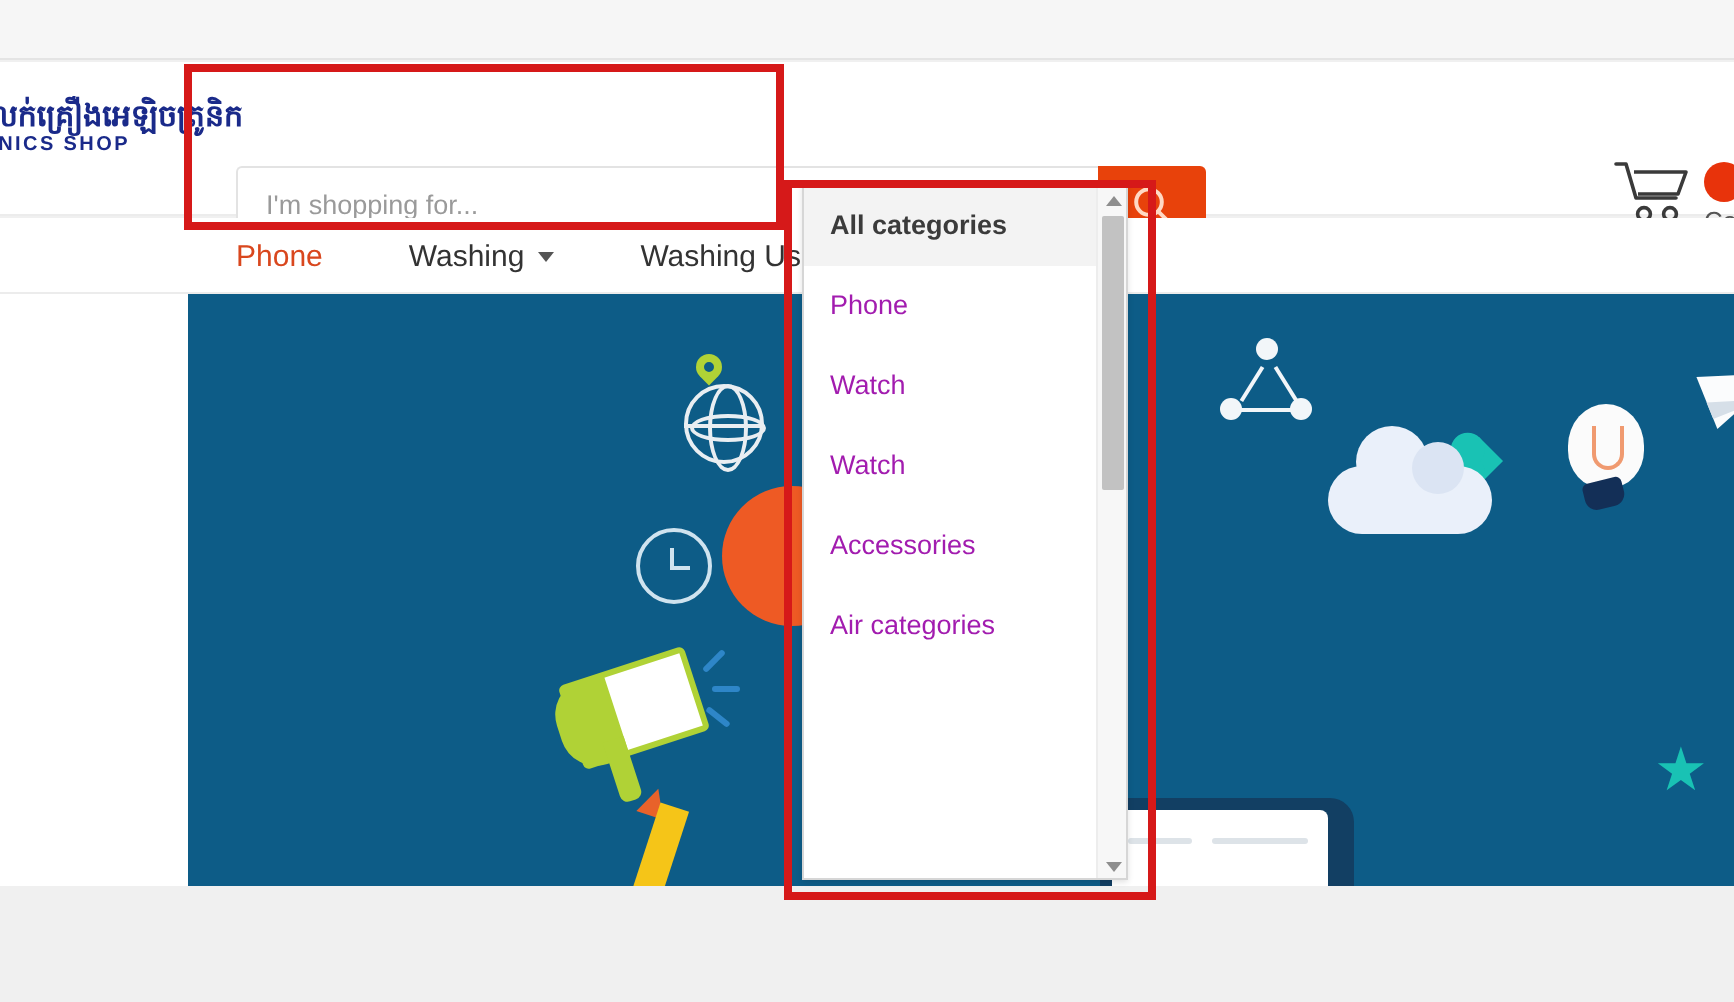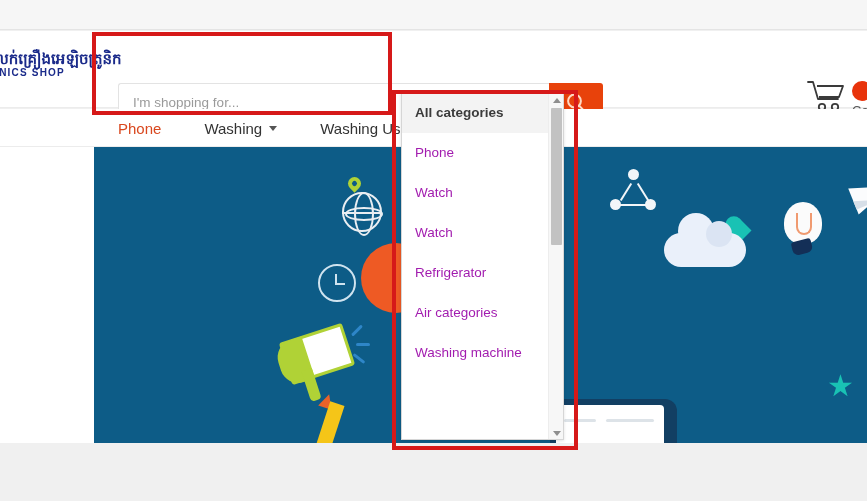--- a/index.html
+++ b/index.html
@@ -473,23 +473,22 @@
     <div class="deco t-line" style="left:512px;top:272px;width:48px;"></div>
 
   </div>
 
   <div class="dropdown">
     <div class="dd-list">
       <div class="dd-item selected">All categories</div>
       <div class="dd-item">Phone</div>
       <div class="dd-item">Watch</div>
       <div class="dd-item">Watch</div>
-      <div class="dd-item">Refrigerator</div>
+      <div class="dd-item">Accessories</div>
       <div class="dd-item">Air categories</div>
-      <div class="dd-item">Washing machine</div>
     </div>
     <div class="dd-scroll">
       <span class="dd-arrow dd-arrow-up"></span>
       <span class="dd-thumb"></span>
       <span class="dd-arrow dd-arrow-down"></span>
     </div>
   </div>
 
   <div class="page-bottom"></div>
 

